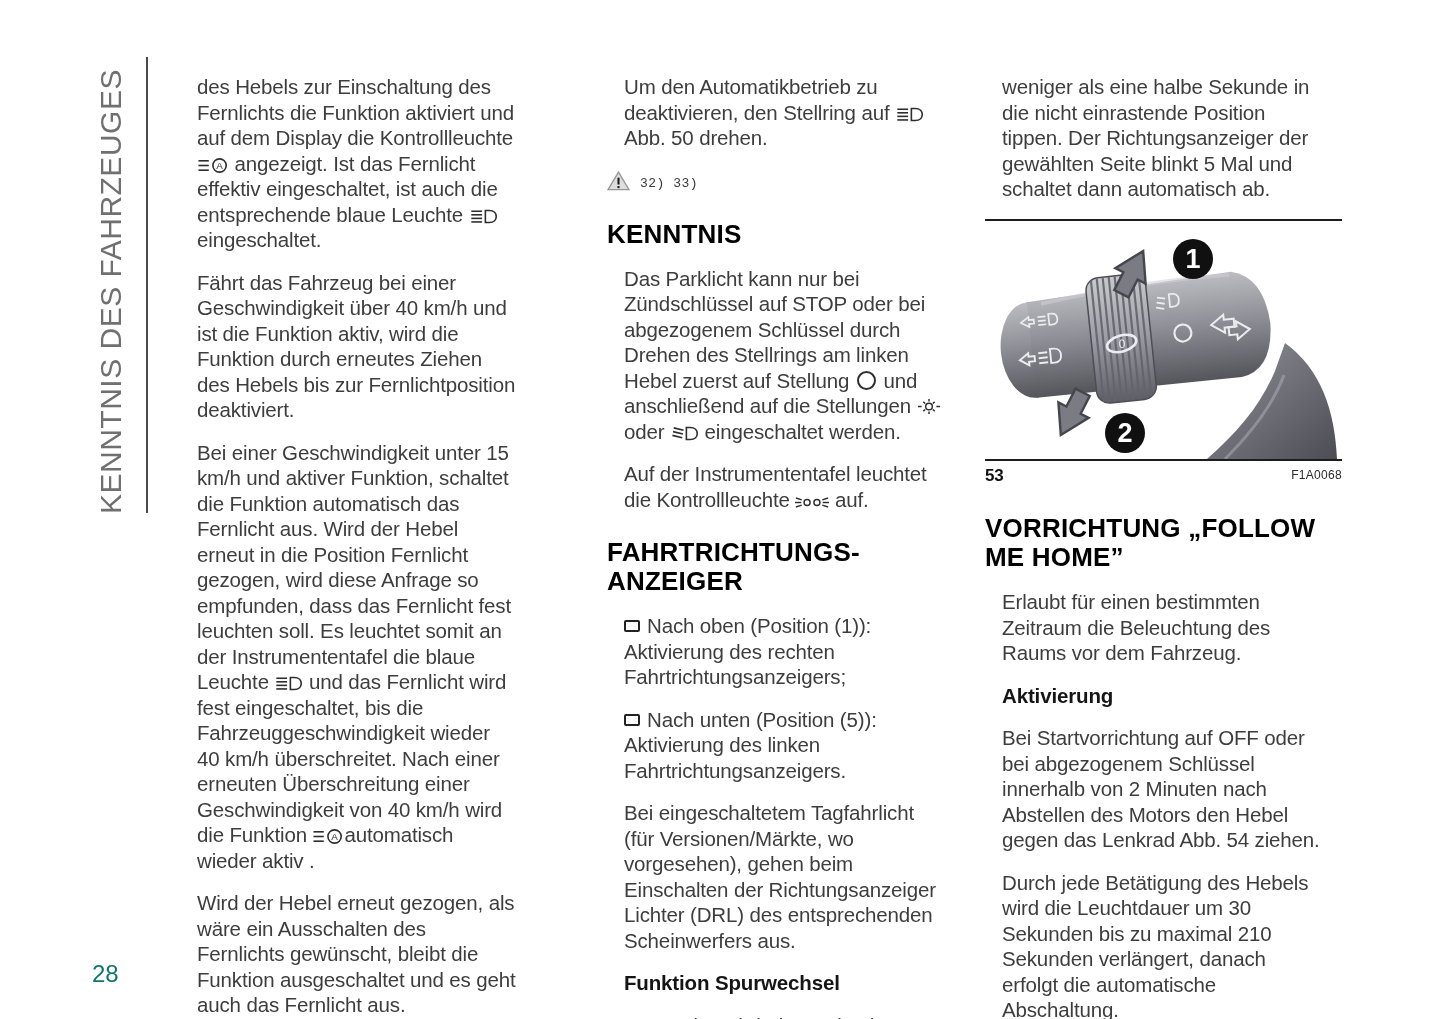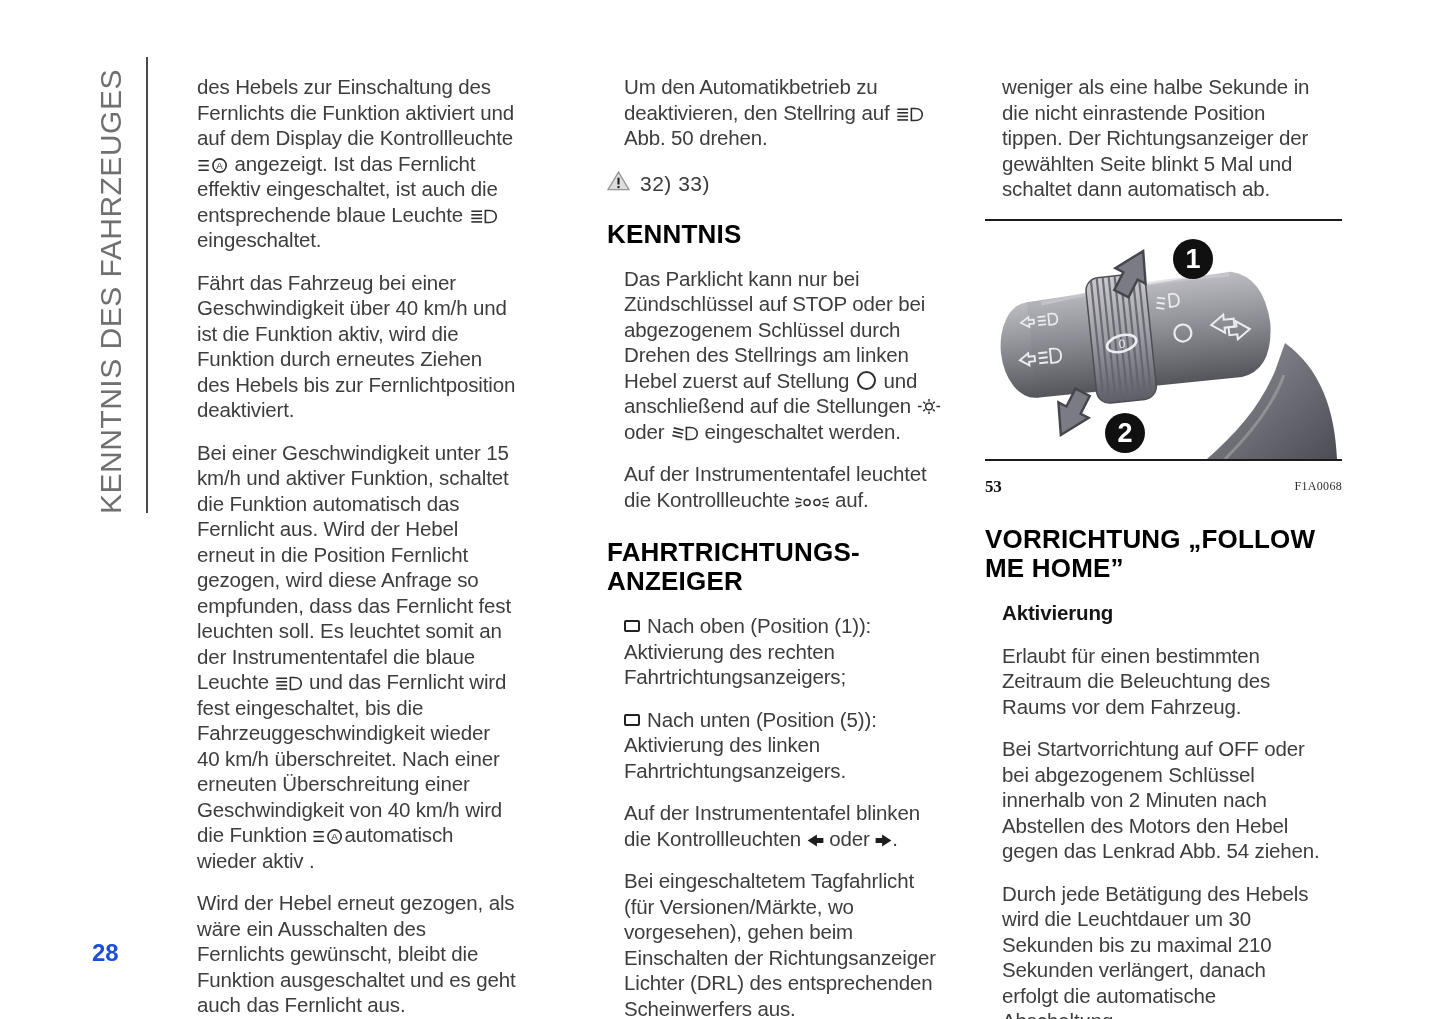--- a/index.html
+++ b/index.html
@@ -8,47 +8,47 @@
     font-family:"Liberation Sans","DejaVu Sans",sans-serif;
     color:#3d3d3d;overflow:hidden;
   }
   
   .chapter{
     position:absolute;left:94px;top:56px;height:458px;width:40px;
     writing-mode:vertical-rl;transform:rotate(180deg);
     font-size:30px;color:#707070;letter-spacing:.5px;white-space:nowrap;
   }
   .chapter-rule{position:absolute;left:146px;top:57px;width:2px;height:456px;background:#4a4a4a;}
-  .page-number{position:absolute;left:92px;top:939px;font-size:24px;font-weight:bold;color:#1d4ed8;}
+  .page-number{position:absolute;left:92px;top:960px;font-size:24px;font-weight:normal;color:#0f766e;}
   
   .col{position:absolute;top:57px;width:353px;font-size:20.5px;line-height:25.5px;letter-spacing:-0.15px;}
   .col1{left:180px;}
   .col2{left:607px;}
   .col3{left:985px;width:357px;}
   p.body{margin:17px;}
   .h1{font-size:26px;line-height:29px;font-weight:800;color:#000;letter-spacing:.2px;margin:26px 0 9px;}
   .hsub{font-weight:bold;color:#151515;}
   .note-row{display:flex;align-items:center;gap:10px;margin:8px 0 0 0;height:26px;}
-  .note-text{font-size:21px;color:#3a3a3a;letter-spacing:.5px;padding-top:6px;}
+  .note-text{font-size:13px;color:#3a3a3a;letter-spacing:.5px;padding-top:6px;font-family:Liberation Mono, monospace;}
   
   .icn{display:inline-block;vertical-align:-2px;}
   .icn-mid{display:inline-block;vertical-align:-1px;}
   .circle-pos{
     display:inline-block;width:15px;height:15px;border:2.4px solid #2e2e2e;border-radius:50%;
     vertical-align:-2px;margin:0 2px;
   }
   .sq-bullet{
     display:inline-block;width:12px;height:8px;border:2.6px solid #222;border-radius:2px;
     vertical-align:1px;margin-right:7px;
   }
   
   .figure{margin-top:6px;}
   .fig-rule{height:2px;background:#1c1c1c;}
   .fig-canvas{display:block;}
-  .fig-caption{display:flex;justify-content:space-between;align-items:flex-start;margin-top:13px;font-family:Liberation Serif, serif;}
+  .fig-caption{display:flex;justify-content:space-between;align-items:flex-start;margin-top:2px;}
   .fig-num{font-size:17px;font-weight:bold;color:#111;}
   .fig-code{font-size:12px;color:#2c2c2c;letter-spacing:.3px;}
   .hidden-defs{position:absolute;width:0;height:0;overflow:hidden;}
 </style>
 </head>
 <body>
 
 <svg class="hidden-defs" aria-hidden="true">
   <defs>
     <symbol id="i-hb" viewBox="0 0 30 16">
@@ -152,25 +152,20 @@
           <use href="#i-pos"></use>
         </svg><span> oder </span><svg class="icn" width="29" height="15">
           <use href="#i-lb"></use>
         </svg><span> eingeschaltet werden.</span></p>
     <p class="body"><span>Auf der Instrumententafel leuchtet die Kontrollleuchte </span><svg class="icn" width="34" height="13">
           <use href="#i-park"></use>
         </svg><span> auf.</span></p>
     <h2 class="h1">FAHRTRICHTUNGS-ANZEIGER</h2>
     <p class="body"><span class="sq-bullet"></span><span>Nach oben (Position (1)): Aktivierung des rechten Fahrtrichtungsanzeigers;</span></p>
     <p class="body"><span class="sq-bullet"></span><span>Nach unten (Position (5)): Aktivierung des linken Fahrtrichtungsanzeigers.</span></p>
-    <p class="body"><span>Auf der Instrumententafel blinken die Kontrollleuchten </span><svg class="icn-mid" width="17" height="13">
-          <use href="#i-arr-l"></use>
-        </svg><span> oder </span><svg class="icn-mid" width="17" height="13">
-          <use href="#i-arr-r"></use>
-        </svg><span>.</span></p>
     <p class="body">Bei eingeschaltetem Tagfahrlicht (für Versionen/Märkte, wo vorgesehen), gehen beim Einschalten der Richtungsanzeiger Lichter (DRL) des entsprechenden Scheinwerfers aus.</p>
     <p class="body hsub">Funktion Spurwechsel</p>
     <p class="body">Wenn ein Fahrbahnwechsel anzeigt werden soll, den linken Hebel für</p>
   </section>
 
   <section class="col col3">
     <p class="body">weniger als eine halbe Sekunde in die nicht einrastende Position tippen. Der Richtungsanzeiger der gewählten Seite blinkt 5 Mal und schaltet dann automatisch ab.</p>
 
     <figure class="figure" style="margin:6px 0 0 0;">
       <div class="fig-rule"></div>
@@ -264,19 +259,19 @@
         </g>
       </svg>
       <div class="fig-rule"></div>
       <figcaption class="fig-caption">
         <span class="fig-num">53</span>
         <span class="fig-code">F1A0068</span>
       </figcaption>
     </figure>
 
     <h2 class="h1">VORRICHTUNG „FOLLOW ME HOME”</h2>
+    <p class="body">Erlaubt für einen bestimmten Zeitraum die Beleuchtung des Raums vor dem Fahrzeug.</p>
     <p class="body hsub">Aktivierung</p>
-    <p class="body">Erlaubt für einen bestimmten Zeitraum die Beleuchtung des Raums vor dem Fahrzeug.</p>
     <p class="body">Bei Startvorrichtung auf OFF oder bei abgezogenem Schlüssel innerhalb von 2 Minuten nach Abstellen des Motors den Hebel gegen das Lenkrad Abb. 54 ziehen.</p>
     <p class="body">Durch jede Betätigung des Hebels wird die Leuchtdauer um 30 Sekunden bis zu maximal 210 Sekunden verlängert, danach erfolgt die automatische Abschaltung.</p>
   </section>
 
 </div>
 
 </body></html>

